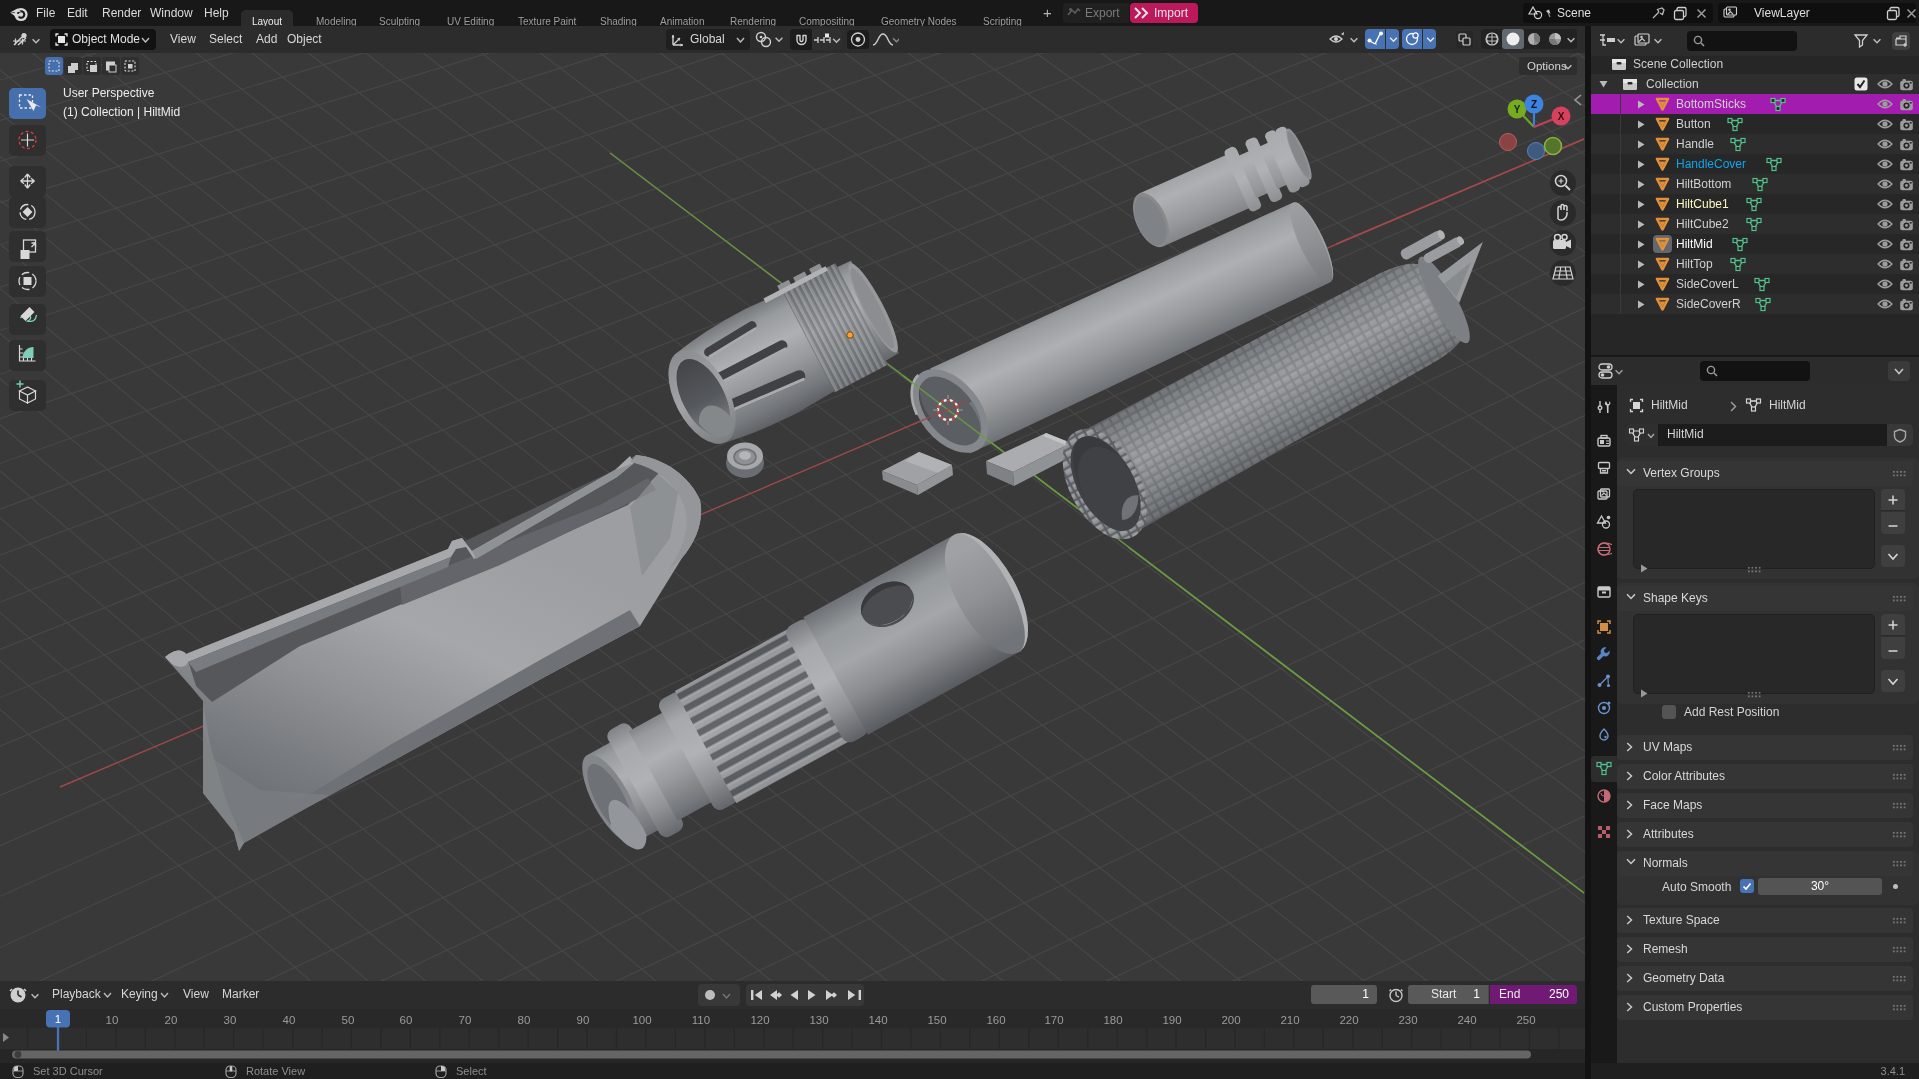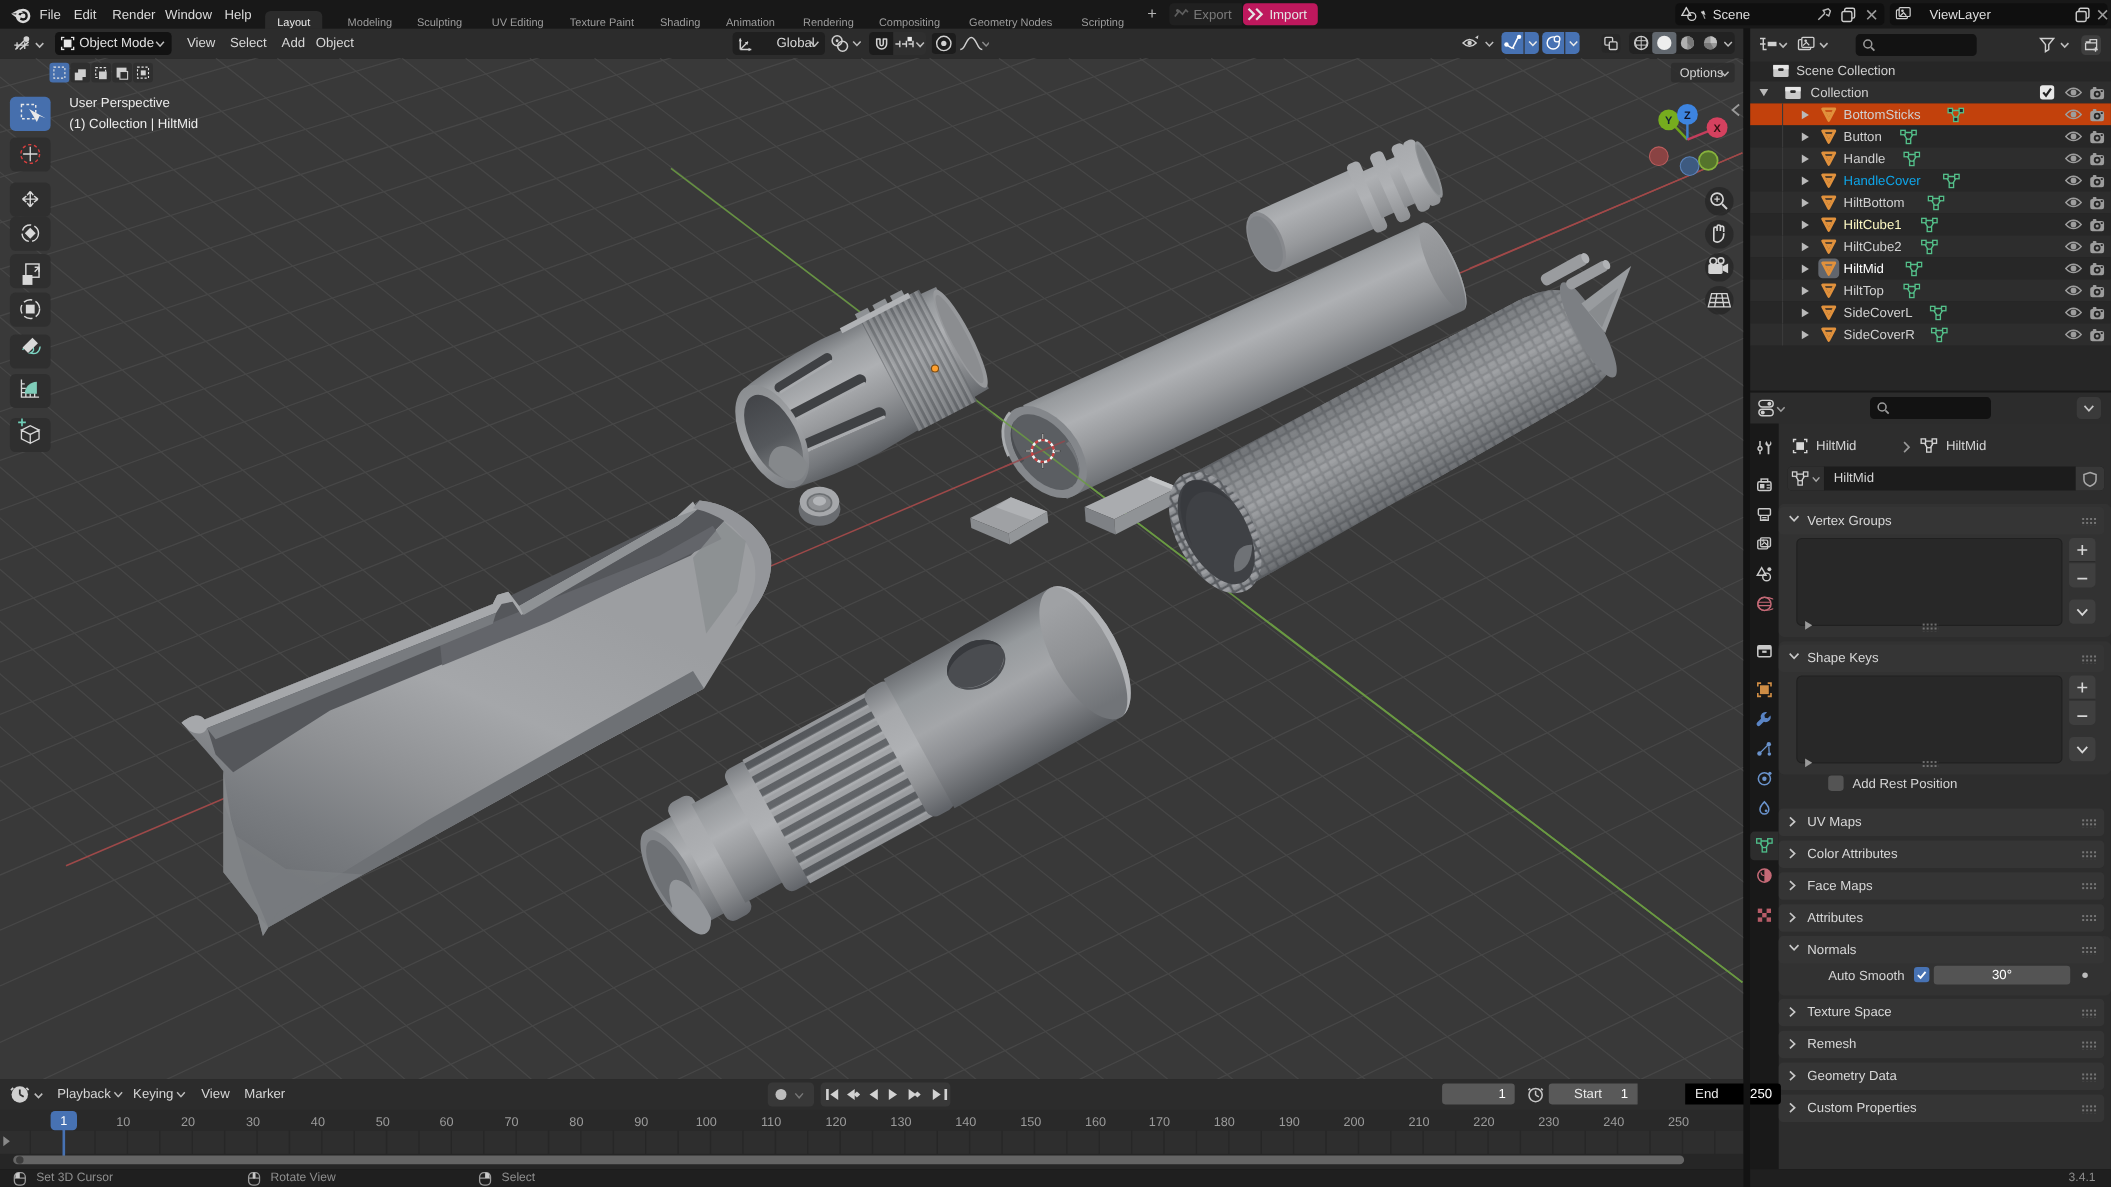--- a/index.html
+++ b/index.html
@@ -117,21 +117,21 @@
     <div class="vmenu" style="left:209px">Select</div>
     <div class="vmenu" style="left:256px">Add</div>
     <div class="vmenu" style="left:287px">Object</div>
     <div class="abs" style="left:666px;top:3px;width:84px;height:21px;background:#1f1f1f;border-radius:4px;line-height:21px">
 <svg class="abs" style="left:5px;top:4px" width="14" height="14" viewBox="0 0 14 14">
 <path d="M2 12 V2 M2 12 H12" stroke="#d0d0d0" stroke-width="1.4" fill="none"></path>
 <path d="M2 2 l-1.5 2.5 h3 Z M12 12 l-2.5 -1.5 v3 Z" fill="#d0d0d0"></path>
 <path d="M2.5 11.5 L9 5" stroke="#d0d0d0" stroke-width="1.2"></path>
         <path d="M9 5 l-3 0.5 2.5 2.5Z" fill="#d0d0d0"></path>
       </svg>
-<span style="margin-left:40px">Global</span>
+<span style="margin-left:24px">Global</span>
 <svg class="abs" style="right:5px;top:8px" width="9" height="6" viewBox="0 0 9 6">
         <path d="M1 1 L4.5 5 L8 1" stroke="#bdbdbd" stroke-width="1.4" fill="none"></path>
       </svg>
 </div>
     <svg class="abs" style="left:753px;top:5px" width="34" height="17" viewBox="0 0 34 17">
 <circle cx="8" cy="6" r="4.5" fill="none" stroke="#d0d0d0" stroke-width="1.4"></circle>
 <circle cx="13" cy="11" r="4.5" fill="none" stroke="#d0d0d0" stroke-width="1.4"></circle>
 <circle cx="8" cy="6" r="1.3" fill="#d0d0d0"></circle>
       <path d="M22.6 6.7 L26 10.3 L29.4 6.7" stroke="#bdbdbd" stroke-width="1.4" fill="none"></path>
     </svg>
@@ -640,21 +640,21 @@
 <circle cx="8" cy="6" r="2.6" fill="#9d9d9d"></circle>
       </svg>
       <svg class="abs" style="left:308px;top:4px" width="15" height="13" viewBox="0 0 15 13">
 <rect x="1.2" y="2.8" width="12.6" height="9.4" rx="2" fill="#9d9d9d"></rect>
 <rect x="3.5" y="1" width="3.4" height="2.4" rx="1" fill="#9d9d9d"></rect>
 <circle cx="7.5" cy="7.5" r="3.1" fill="#262626"></circle>
         <circle cx="7.5" cy="7.5" r="1.4" fill="#9d9d9d"></circle>
 <rect x="10.8" y="4" width="1.8" height="1.6" fill="#262626"></rect>
       </svg>
     </div>
-    <div class="abs" style="left:0;top:68px;width:328px;height:20px;background:#c2410c">
+    <div class="abs" style="left:0;top:68px;width:328px;height:20px;background:#a21caf">
       <div class="abs" style="left:29px;top:0;width:1px;height:20px;background:#3a3a3a"></div>
       <svg class="abs" style="left:46px;top:6px" width="8" height="9" viewBox="0 0 8 9">
         <path d="M1 0.5 L7.5 4.5 L1 8.5Z" fill="#b9b9b9"></path>
       </svg>
       <svg class="abs" style="left:64px;top:3px" width="15" height="14" viewBox="0 0 15 14">
 <path d="M2 2 L13 2 L7.5 12.5 Z" fill="none" stroke="#e1913c" stroke-width="2.6" stroke-linejoin="round"></path>
 <path d="M4.5 4.5 L10.5 4.5 L7.5 9.8Z" fill="#e1913c"></path>
       </svg>
       <span class="abs" style="left:85px;top:3px;color:#d0d0d0">BottomSticks</span>
       <svg class="abs" style="left:179px;top:3px" width="16" height="15" viewBox="0 0 16 15">
@@ -1291,21 +1291,21 @@
         <path d="M76 4.2 L79 7 L76 9.8 L73 7Z" transform="translate(10,0)"></path>
         <path d="M100 2 L107.2 7 L100 12Z M110.6 2 h2.4 v10 h-2.4Z"></path>
       </svg>
       <div class="abs" style="left:1311px;top:4px;width:66px;height:19px;background:#595959;border-radius:3px;color:#fff;text-align:right;line-height:19px"><span style="margin-right:8px">1</span></div>
       <svg class="abs" style="left:1388px;top:6px" width="16" height="16" viewBox="0 0 16 16">
 <circle cx="8" cy="8.5" r="6" fill="none" stroke="#c6c6c6" stroke-width="1.4"></circle>
 <path d="M8 8.5 L8 4.5 M8 8.5 L11 10.2 M3 2.5 L1.5 4 M13 2.5 L14.5 4" stroke="#c6c6c6" stroke-width="1.4" fill="none"></path>
       </svg>
       <div class="abs" style="left:1408px;top:4px;width:81px;height:19px;background:#595959;border-radius:3px 0 0 3px;color:#e8e8e8;line-height:19px;border-right:1px solid #4a4a4a">
 <span style="margin-left:23px">Start</span><span style="position:absolute;right:8px;color:#fff">1</span></div>
-      <div class="abs" style="left:1532px;top:4px;width:87px;height:19px;background:#000000;border-radius:0 3px 3px 0;color:#e8e8e8;line-height:19px">
+      <div class="abs" style="left:1490px;top:4px;width:87px;height:19px;background:#701a75;border-radius:0 3px 3px 0;color:#e8e8e8;line-height:19px">
 <span style="margin-left:9px">End</span><span style="position:absolute;right:8px;color:#fff">250</span></div>
     </div>
     <svg class="abs" style="left:0;top:28px" width="1585" height="54" viewBox="0 0 1585 54">
       <rect x="0" y="0" width="1585" height="19" fill="#292929"></rect>
       <rect x="0" y="19" width="1585" height="21" fill="#2e2e2e"></rect>
       <rect x="0" y="40" width="1585" height="14" fill="#262626"></rect>
       <path d="M27.5 19 V40" stroke="#272727" stroke-width="1.2"></path>
       <path d="M57.0 19 V40" stroke="#272727" stroke-width="1.2"></path>
       <path d="M86.4 19 V40" stroke="#272727" stroke-width="1.2"></path>
       <path d="M115.8 19 V40" stroke="#272727" stroke-width="1.2"></path>

